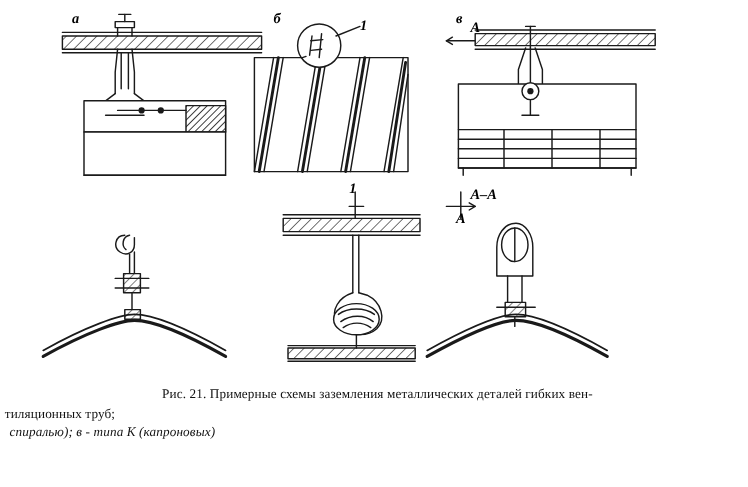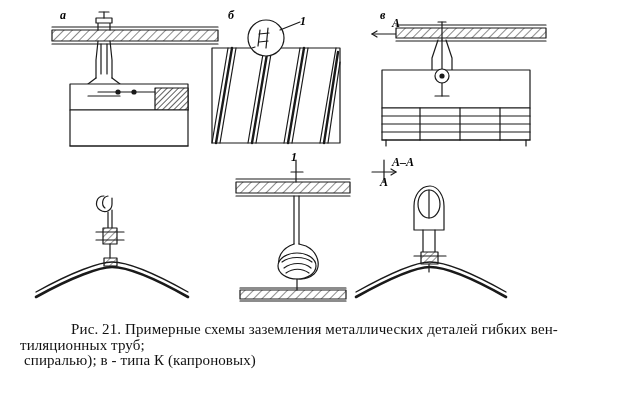--- a/index.html
+++ b/index.html
@@ -29,30 +29,30 @@
   }
   .caption-block {
     position: absolute;
     left: 0;
     top: 322px;
     width: 623px;
     text-align: center;
   }
   .caption-line {
     font-family: "Liberation Serif", serif;
-    font-size: 15px;
+    font-size: 11px;
     line-height: 15.5px;
     letter-spacing: 0.1px;
     color: #111111;
     white-space: pre;
   }
   .caption-line.l1 { padding-left: 6px; }
-  .caption-line.l2 { text-align: left; padding-left: 20px; }
+  .caption-line.l2 { text-align: left; padding-left: 4px; }
   .caption-line.l3 { padding-left: 10px; }
-  .caption-line.l4 { text-align: left; padding-left: 24px; }
+  .caption-line.l4 { text-align: left; padding-left: 8px; font-style: italic; }
   .panel-label {
     font-family: "Liberation Serif", serif;
     font-style: italic;
     font-size: 12px;
     font-weight: bold;
   }
   svg { display: block; }
 </style>
 </head>
 <body>

